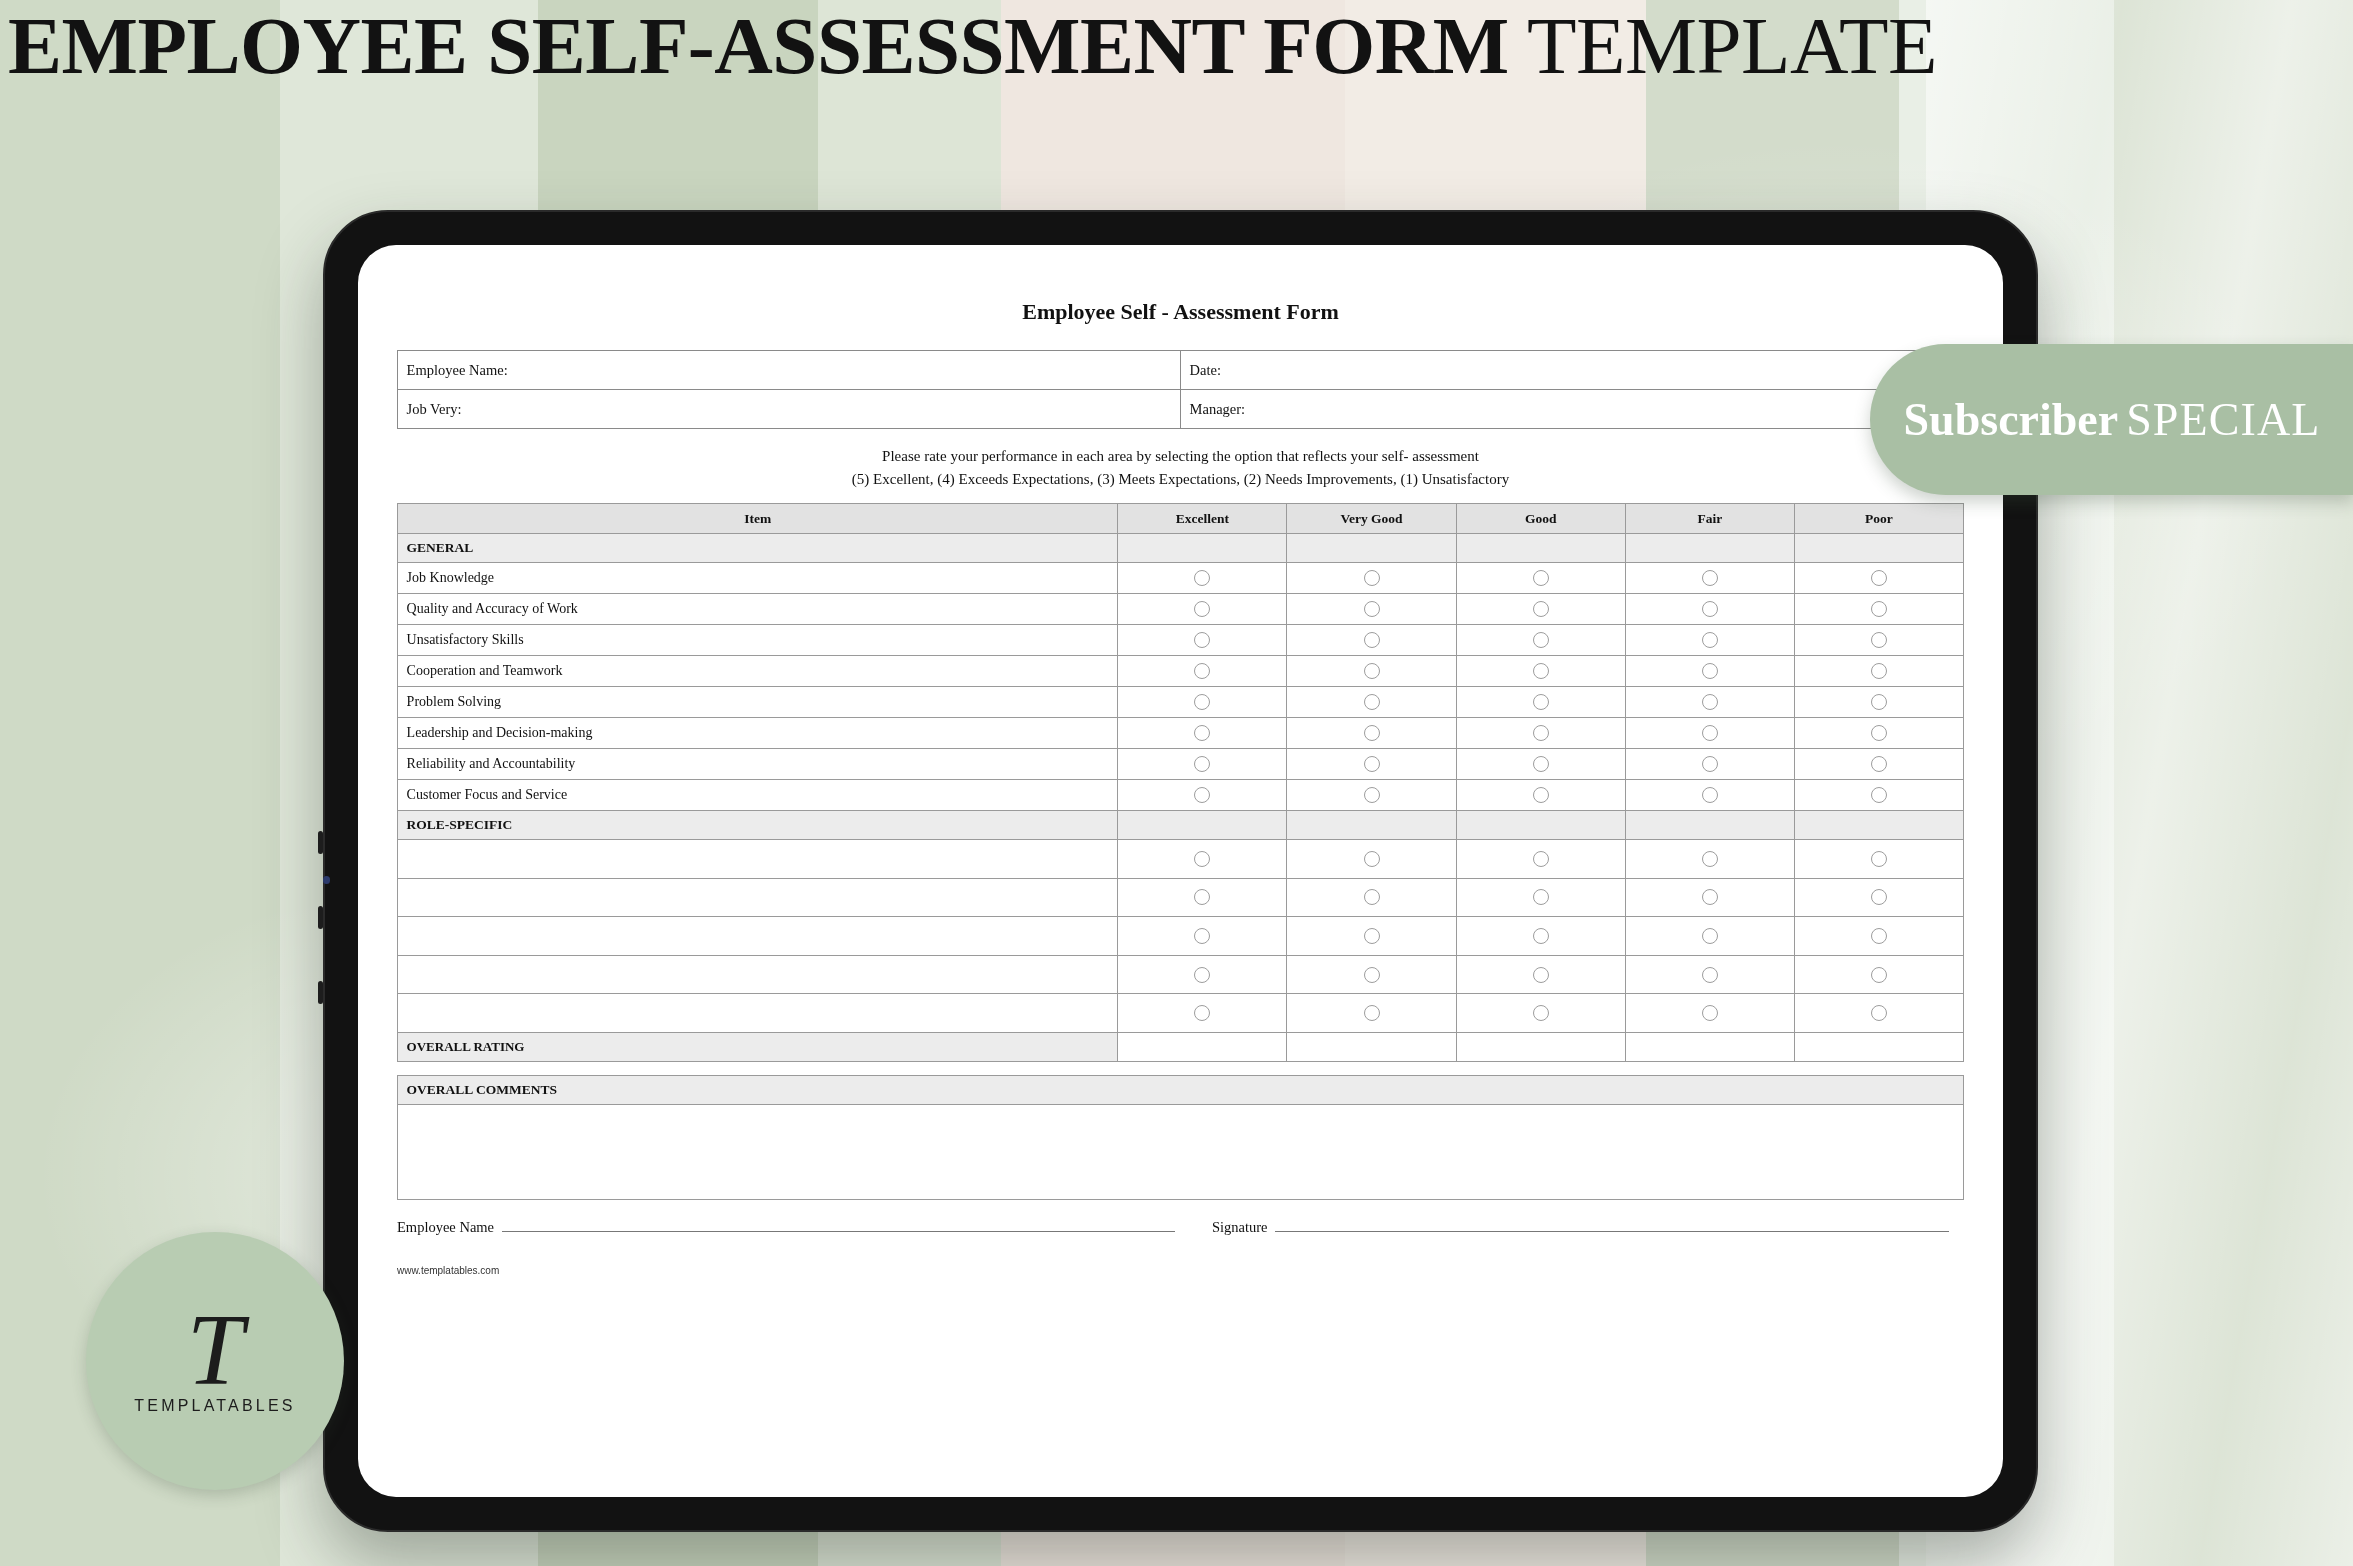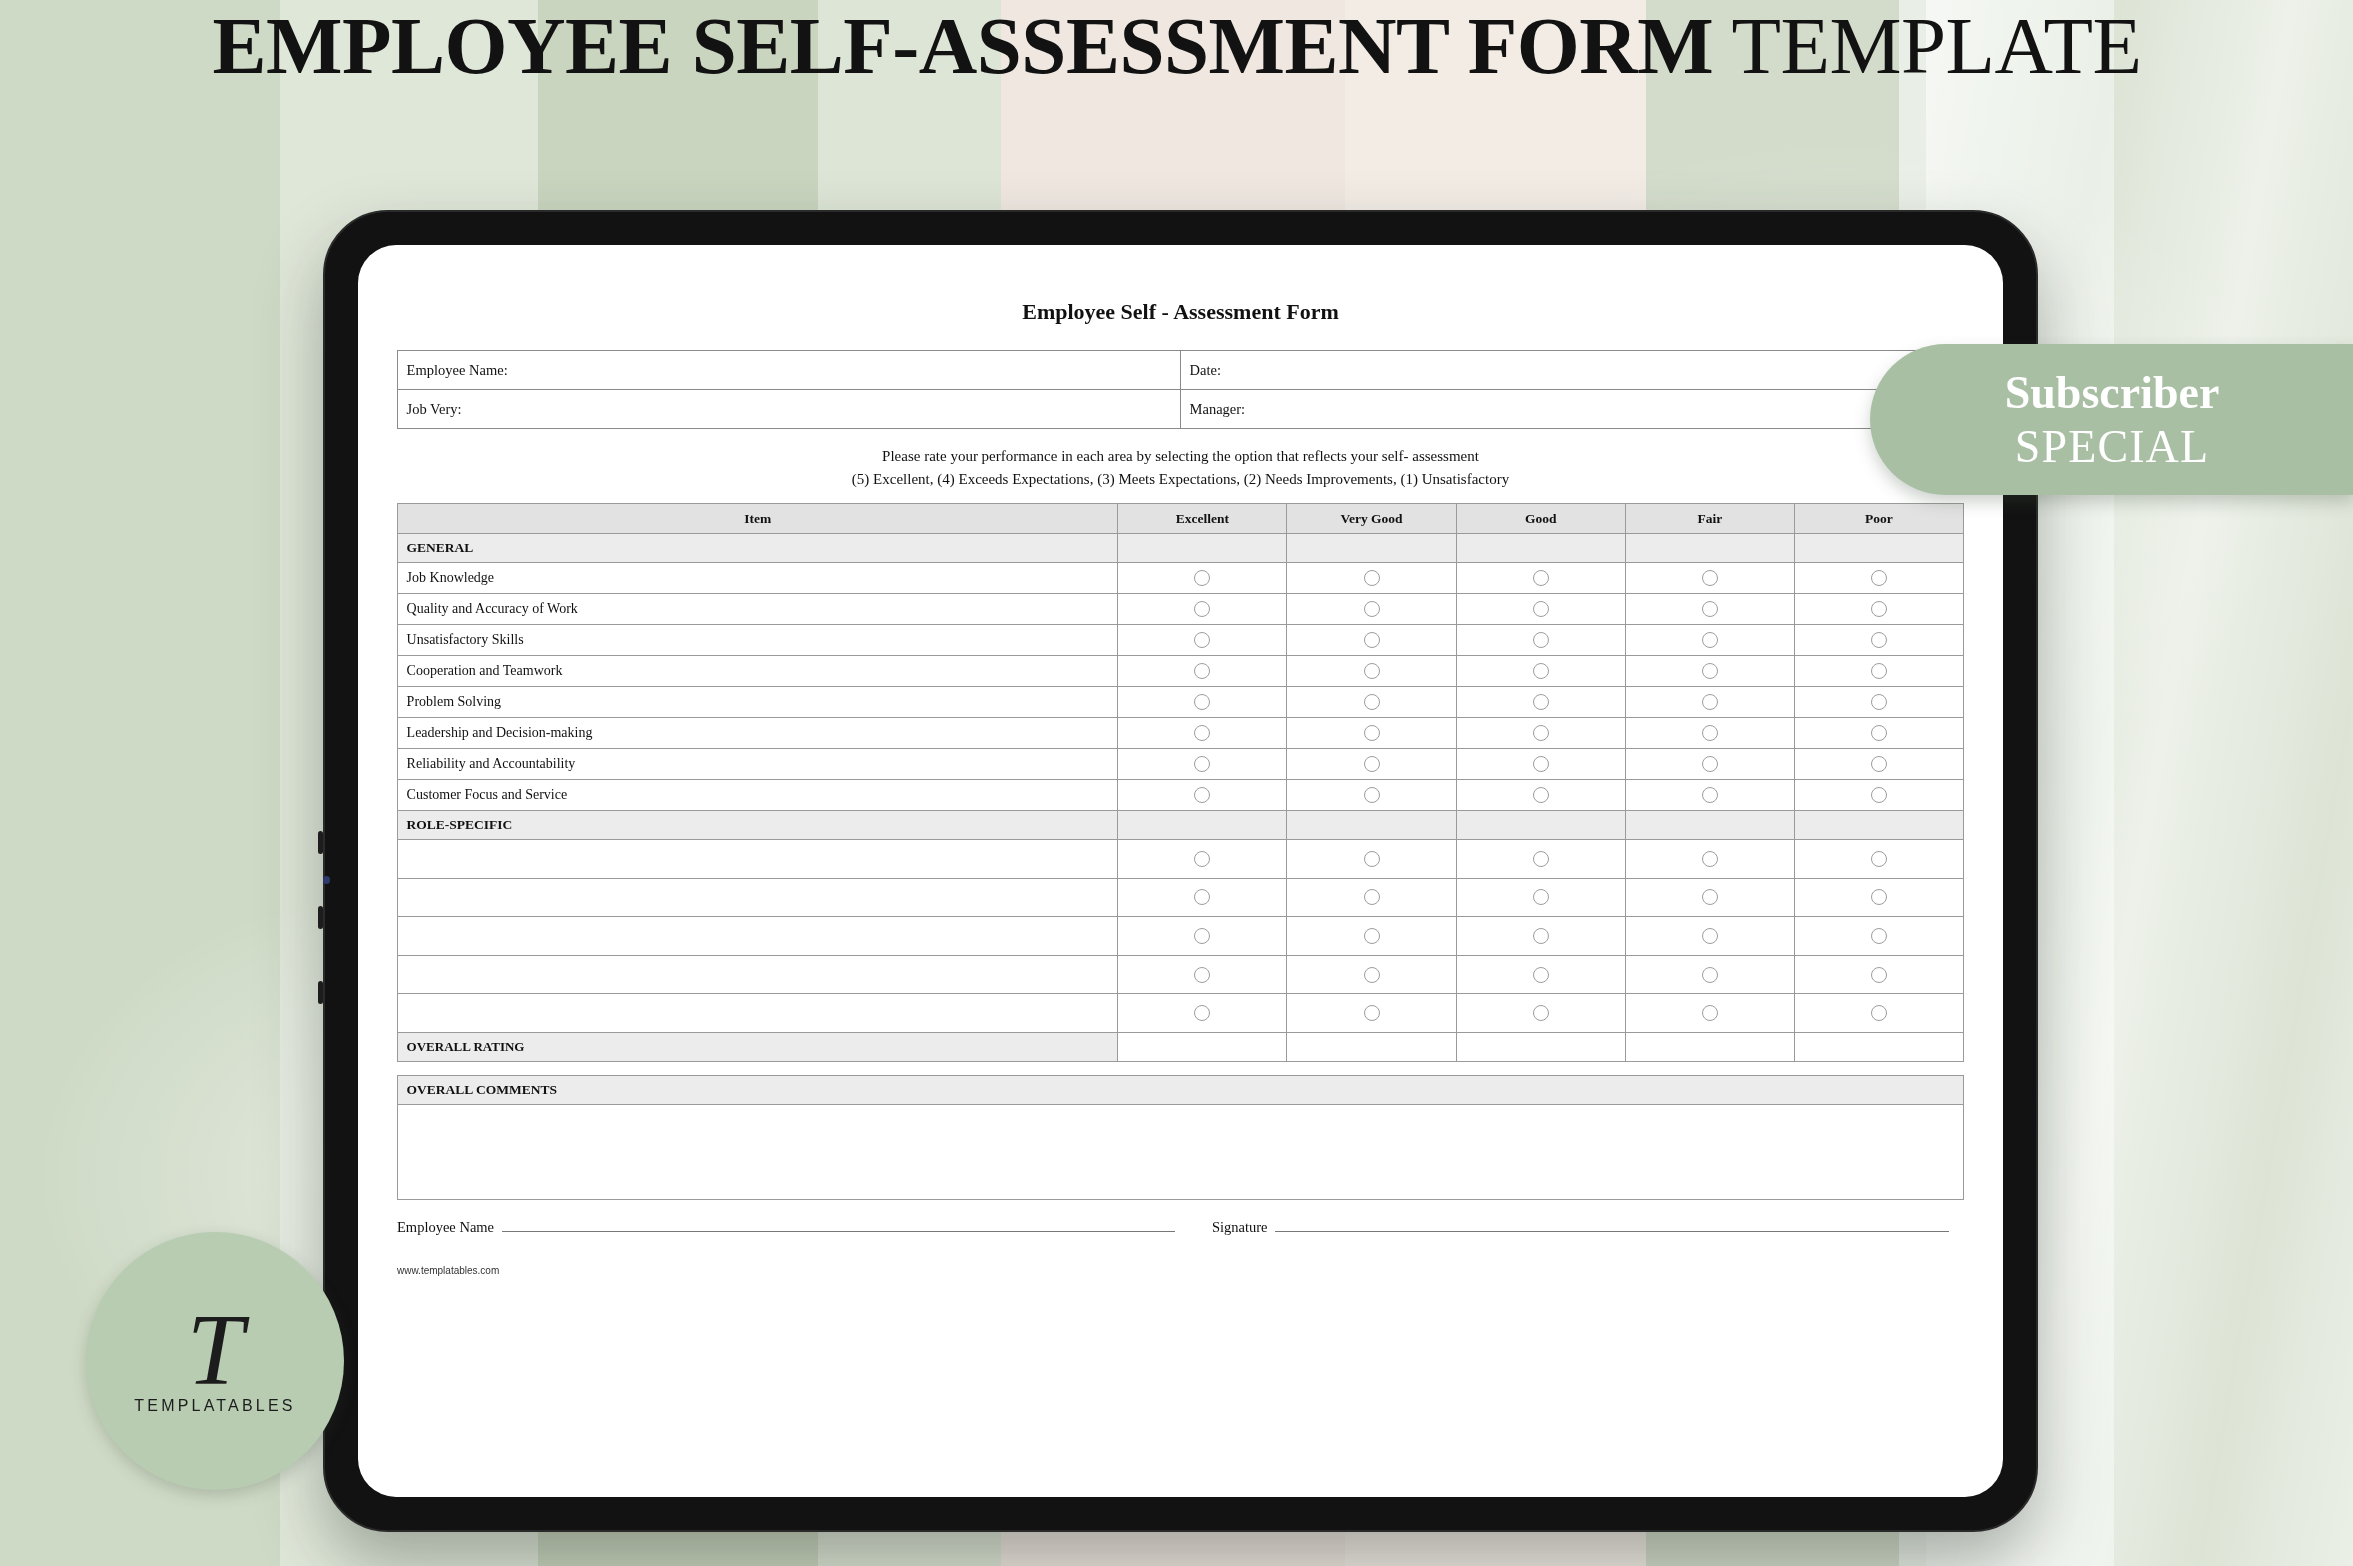--- a/index.html
+++ b/index.html
@@ -22,24 +22,25 @@
   .b9{left:2114px;width:239px;background:#dbe3d4;}
   .bg-soft{position:absolute;inset:0;background:
      radial-gradient(646px 484px at 18% 75%, rgba(255,255,255,.45), rgba(255,255,255,0) 60%),
      radial-gradient(753px 538px at 78% 30%, rgba(255,255,255,.35), rgba(255,255,255,0) 62%);}
   .bg-drape{position:absolute;left:1926px;top:0;width:428px;height:1567px;
      background:linear-gradient(100deg, rgba(255,255,255,.55) 0%, rgba(255,255,255,.05) 28%, rgba(255,255,255,.5) 52%, rgba(255,255,255,.05) 78%, rgba(255,255,255,.45) 100%);}
 
   
   .headline{
     position:absolute;left:0;right:0;top:4.3px;z-index:5;
-    text-align:center;white-space:nowrap;
+    white-space:nowrap;
     font-family:"Liberation Serif", serif;
     font-size:81px;line-height:1.05;color:#121212;
     letter-spacing:-0.5px;
+    padding-left:8px;
   }
   .headline .bold{font-weight:700;}
   .headline .light{font-weight:400;}
 
   
   .tablet{
     position:absolute;left:323px;top:210px;width:1711px;height:1318px;z-index:6;
     background:#121212;border-radius:65px;
     box-shadow:0 32px 65px rgba(40,50,40,.35);
     border:2.7px solid #2a2a2a;
@@ -86,21 +87,21 @@
   .sign-row{display:flex;align-items:flex-end;margin-top:19.4px;font-size:14.5px;}
   .sign-label{white-space:nowrap;}
   .sign-line{flex:1;border-bottom:0.8px solid #777;margin:0 15px 4.3px 7.5px;height:0.5px;}
   .sign-gap{width:21.5px;}
   .site{text-align:left;font-size:10px;color:#333;margin-top:29px;font-family:"Liberation Sans",sans-serif;}
 
   
   .badge{
     position:absolute;right:0;top:344px;width:484px;height:151px;z-index:8;
     background:#a9bfa4;border-radius:81px 0 0 81px;
-    display:flex;flex-direction:column;align-items:center;justify-content:center;
+    display:flex;flex-direction:row;align-items:center;justify-content:center;
     color:#ffffff;font-family:"Liberation Serif", serif;line-height:1.0;
     box-shadow:0 7.5px 16px rgba(60,80,60,.25);
     gap:8px;
   }
   .badge .l1{font-size:46px;font-weight:700;}
   .badge .l2{font-size:46px;font-weight:400;letter-spacing:1.1px;}
 
   
   .logo{
     position:absolute;left:86px;top:1232px;width:258px;height:258px;border-radius:50%;

